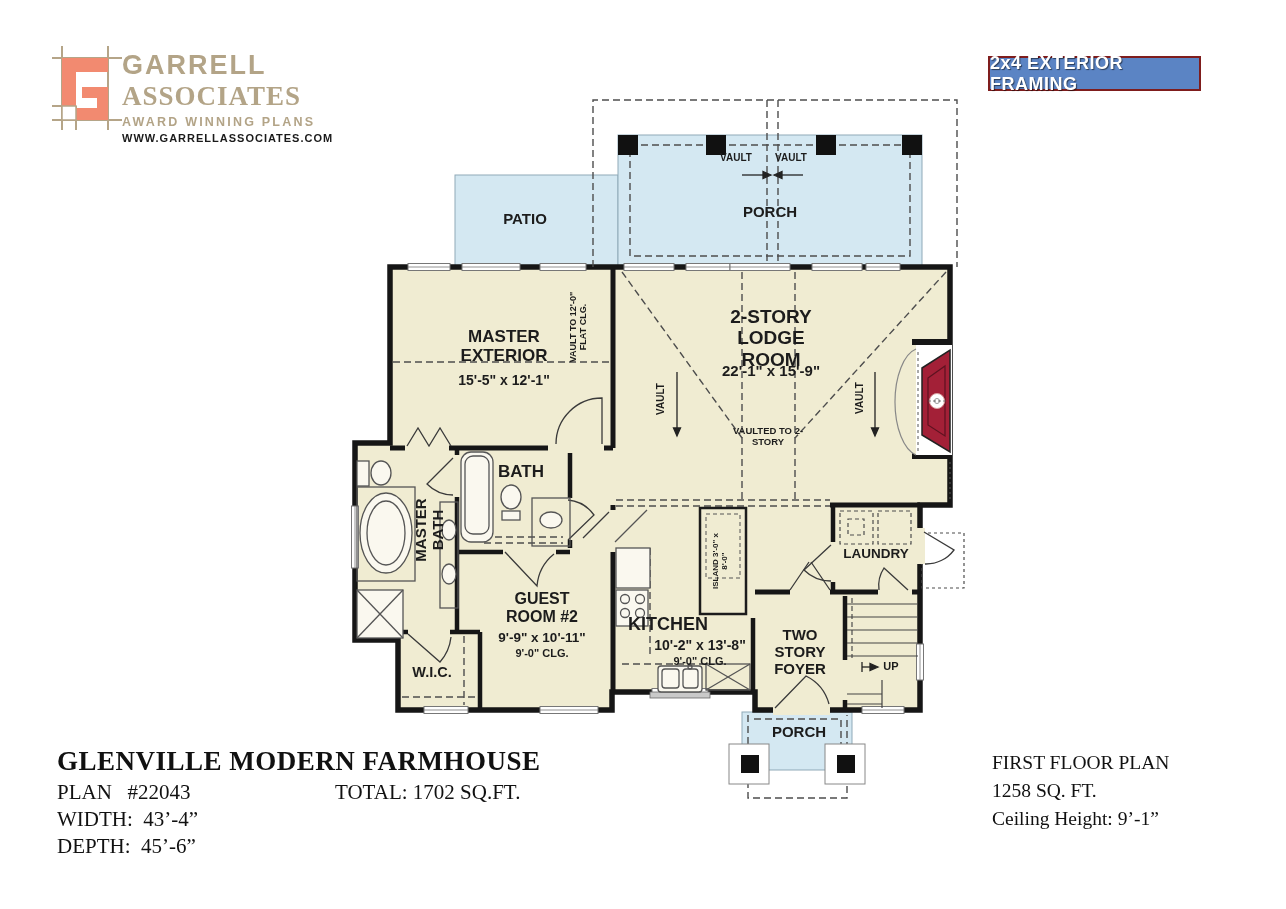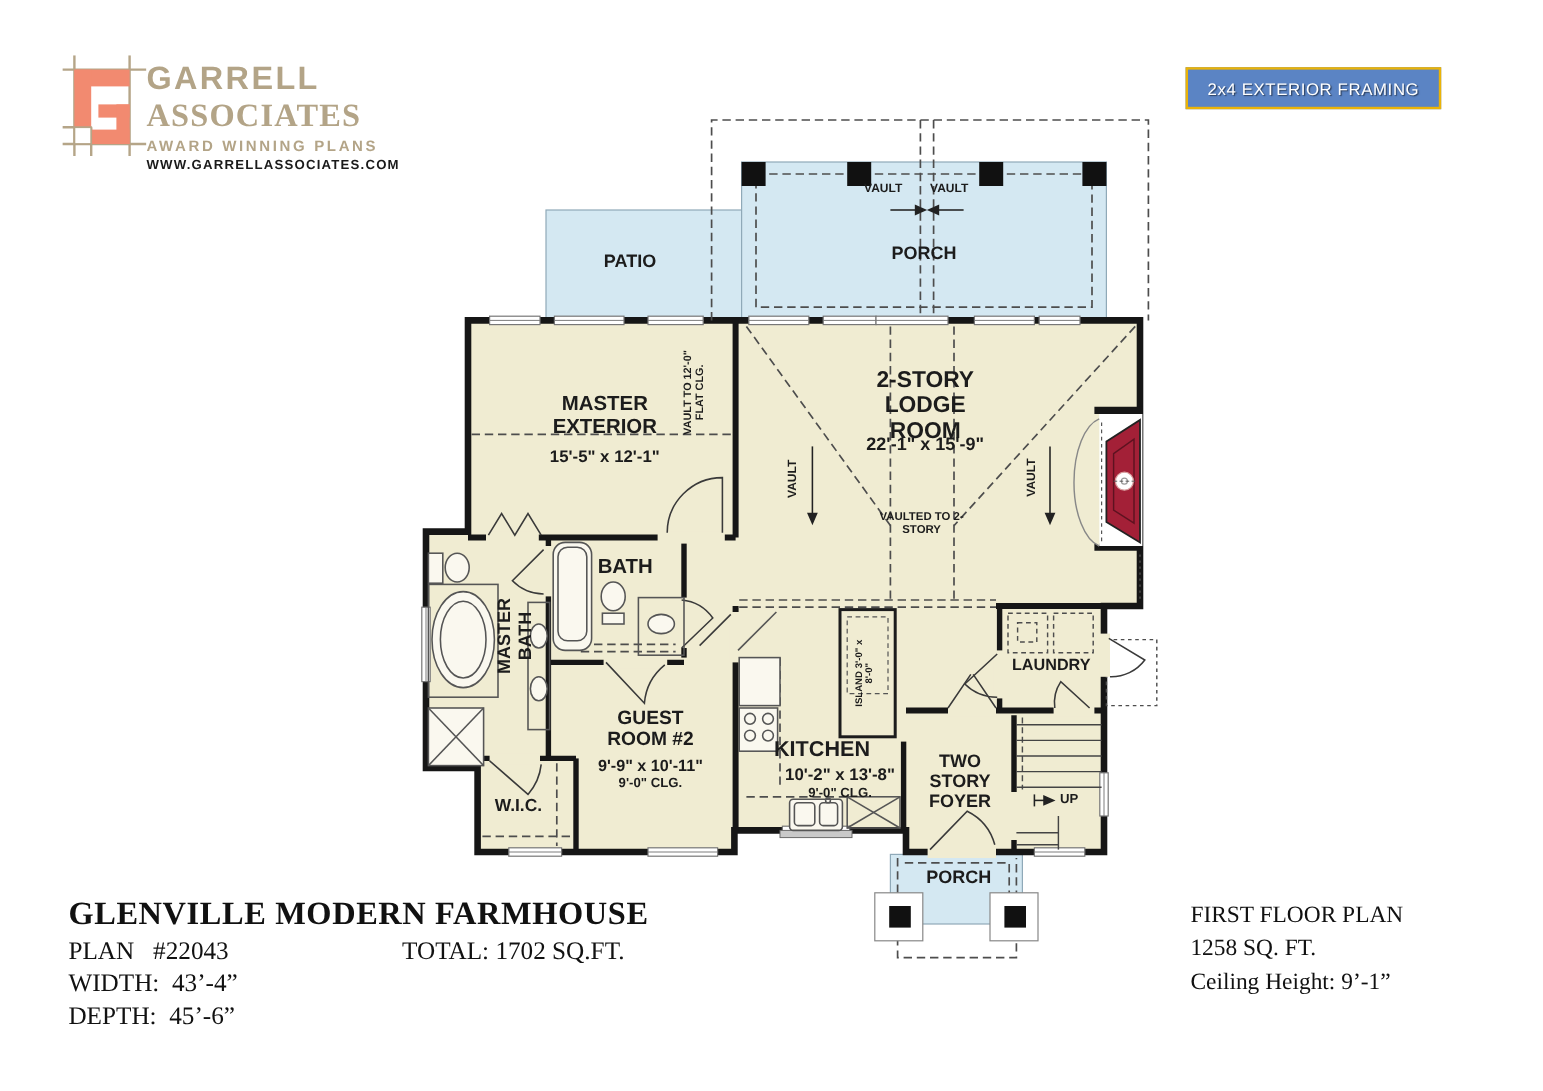--- a/index.html
+++ b/index.html
@@ -11,22 +11,22 @@
       transform:translate(-50%,-50%);white-space:nowrap;color:#1c1c1c;}
   .wrap{white-space:normal;}
   .rot{transform:translate(-50%,-50%) rotate(-90deg);}
   
   .logo-text{position:absolute;left:122px;top:52px;color:#b3a487;font-weight:bold;line-height:1;}
   .logo-name{font-size:27px;letter-spacing:2px;}
   .logo-name2{font-size:27px;letter-spacing:1px;margin-top:4px;font-family:Liberation Serif, serif;}
   .logo-tag{font-size:12.5px;letter-spacing:2.2px;margin-top:6px;font-weight:bold;}
   .logo-web{font-size:11px;letter-spacing:1px;margin-top:4px;color:#1a1a1a;font-weight:bold;}
   .badge{position:absolute;left:988px;top:56px;width:209px;height:31px;background:#5b84c4;
-         border:2px solid #eab308;display:flex;align-items:center;justify-content:center;
-         color:#fff;font-weight:normal;font-size:14px;letter-spacing:.5px;
+         border:2px solid #7f1d1d;display:flex;align-items:center;justify-content:center;
+         color:#fff;font-weight:bold;font-size:18px;letter-spacing:.5px;
          text-shadow:1px 1px 1px rgba(0,0,0,.55);}
   
   .serif{font-family:"Liberation Serif","DejaVu Serif",serif;color:#111;position:absolute;white-space:pre;}
   .tb-title{font-size:27px;font-weight:bold;letter-spacing:.5px;}
   .tb-line{font-size:21px;}
   .fi-line{font-size:19.5px;}
 </style>
 </head>
 <body>
 
@@ -293,21 +293,21 @@
   <div class="pl rot" style="left:860px;top:398px;font-size:10px;">VAULT</div>
   <div class="pl wrap" style="left:768px;top:437px;font-size:9.5px;width:72px;">VAULTED TO 2-STORY</div>
 
   <div class="pl" style="left:521px;top:472px;font-size:17px;">BATH</div>
   <div class="pl wrap rot" style="left:430px;top:530px;font-size:15px;width:80px;">MASTER BATH</div>
 
   <div class="pl wrap" style="left:542px;top:608px;font-size:16px;width:92px;">GUEST ROOM #2</div>
   <div class="pl" style="left:542px;top:638px;font-size:13.5px;">9'-9" x 10'-11"</div>
   <div class="pl" style="left:542px;top:653px;font-size:11px;">9'-0" CLG.</div>
 
-  <div class="pl" style="left:685px;top:624px;font-size:18px;">KITCHEN</div>
+  <div class="pl" style="left:668px;top:624px;font-size:18px;">KITCHEN</div>
   <div class="pl" style="left:700px;top:646px;font-size:14px;">10'-2" x 13'-8"</div>
   <div class="pl" style="left:700px;top:661px;font-size:11px;">9'-0" CLG.</div>
   <div class="pl wrap rot" style="left:721px;top:561px;font-size:8px;width:58px;">ISLAND 3'-0" x 8'-0"</div>
 
   <div class="pl" style="left:876px;top:554px;font-size:13.5px;">LAUNDRY</div>
   <div class="pl wrap" style="left:800px;top:652px;font-size:15px;width:62px;">TWO STORY FOYER</div>
   <div class="pl" style="left:891px;top:666px;font-size:11px;">UP</div>
   <div class="pl" style="left:432px;top:672px;font-size:14.5px;">W.I.C.</div>
   <div class="pl" style="left:799px;top:732px;font-size:15px;">PORCH</div>
 

